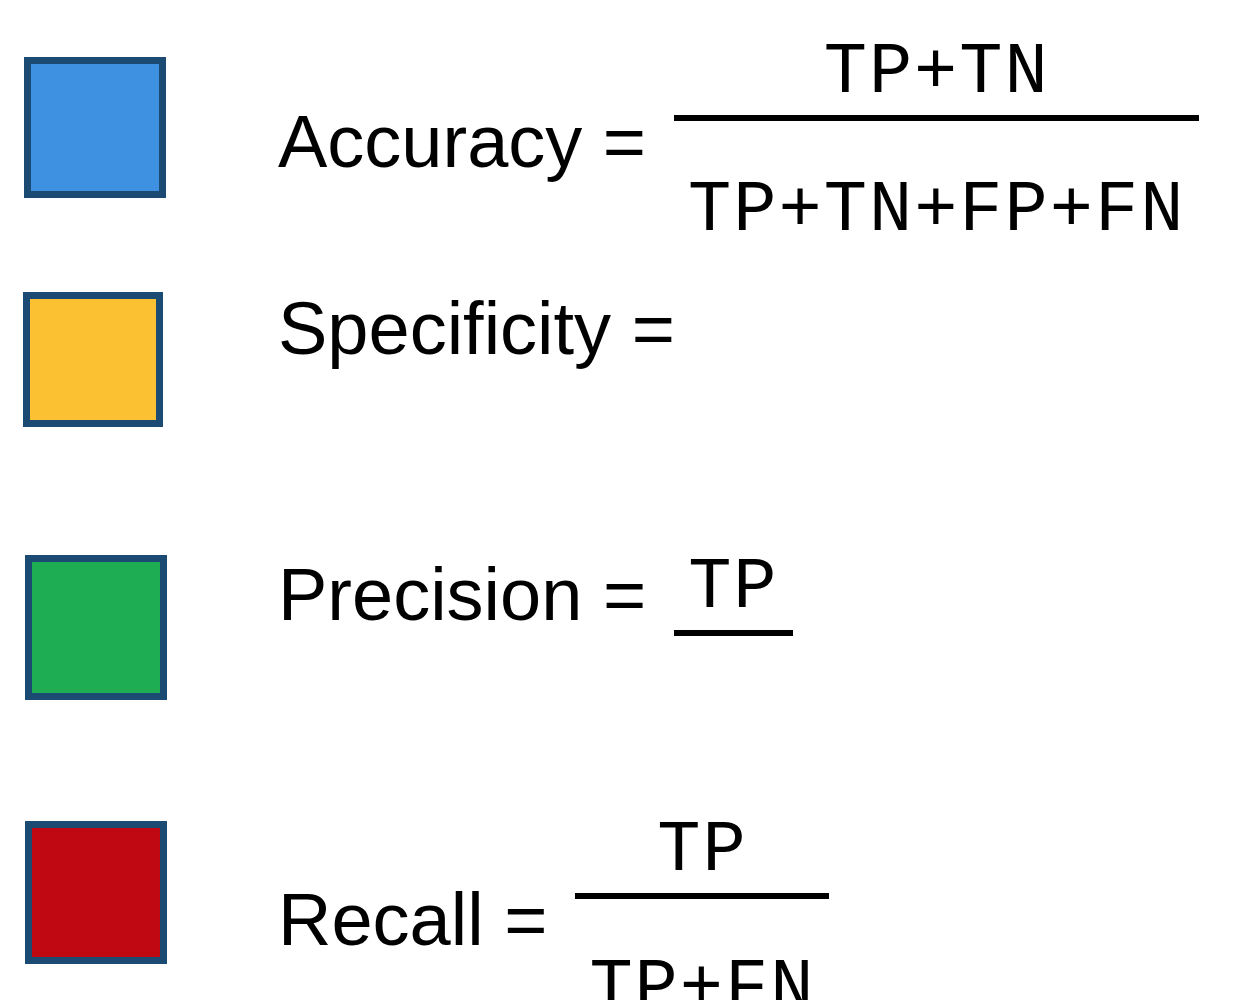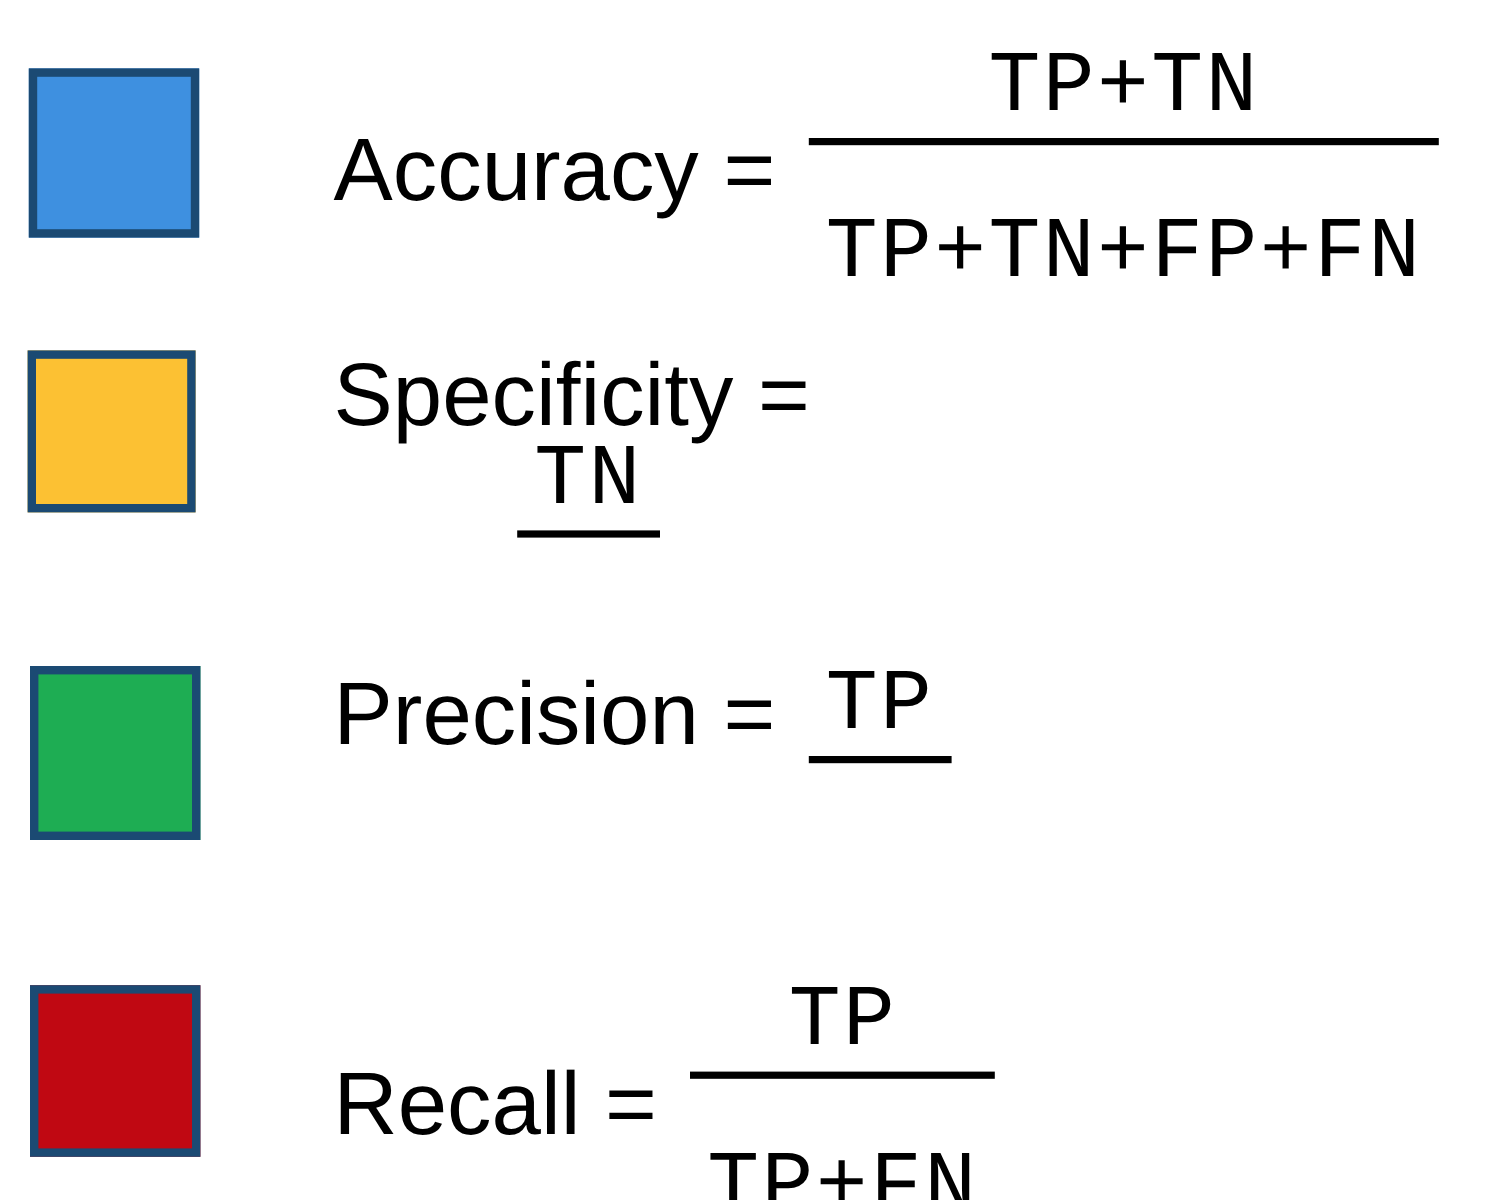--- a/index.html
+++ b/index.html
@@ -81,21 +81,20 @@
       <span class="den">TP+TN+FP+FN</span>
     </span>
   </div>
 </div>
 
 <div class="metric">
   <div class="swatch s2" style="background-color: rgb(252, 193, 51);"></div>
   <div class="formula f2">
     <span class="label">Specificity =</span>
     <span class="fraction">
-      <span class="num">TN</span>
       <span class="bar"></span>
     </span>
   </div>
 </div>
 
 <div class="metric">
   <div class="swatch s3" style="background-color: rgb(30, 173, 83);"></div>
   <div class="formula f3">
     <span class="label">Precision =</span>
     <span class="fraction">

